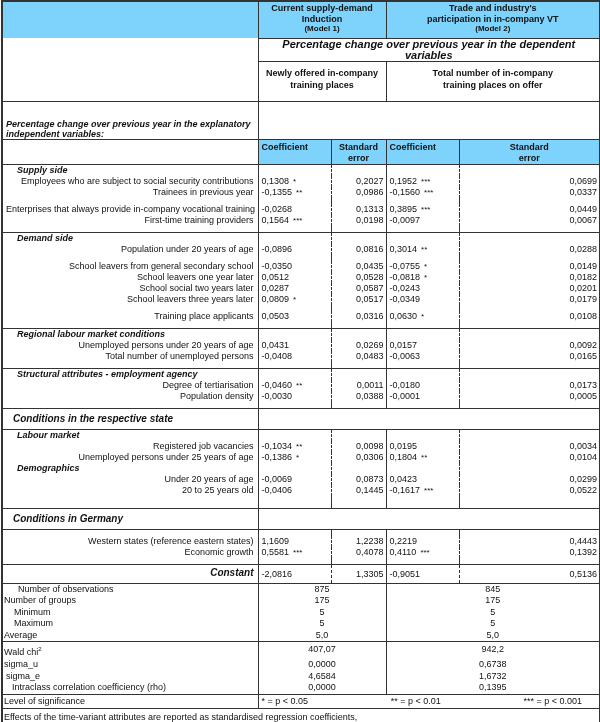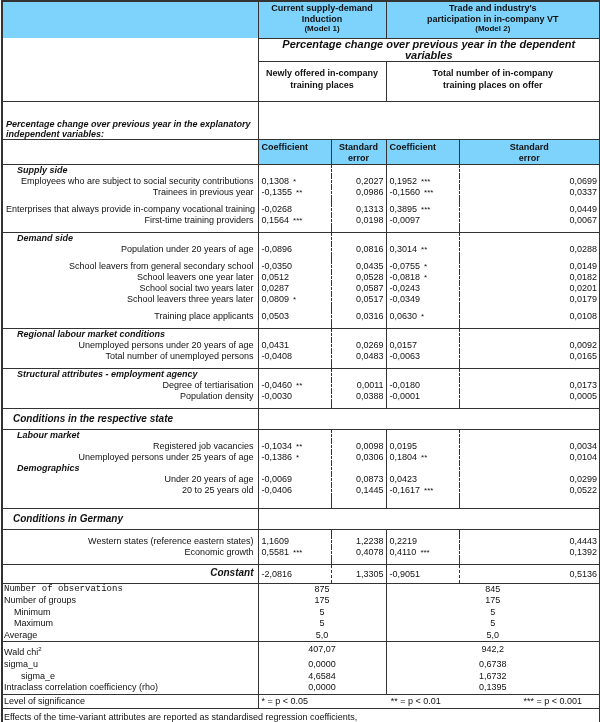--- a/index.html
+++ b/index.html
@@ -357,21 +357,21 @@
         <td class="bLd"></td>
       </tr>
       <tr class="outer">
         <td class="lab bT" style="font-weight: bold; font-style: italic; font-size: 10px; height: 16px; line-height: 16px;">Constant</td>
         <td class="bL bT coef" style="line-height: 18px;">-2,0816</td>
         <td class="bLd bT se" style="line-height: 18px;">1,3305</td>
         <td class="bL bT coef" style="line-height: 18px;">-0,9051</td>
         <td class="bLd bT se" style="line-height: 18px;">0,5136</td>
       </tr>
       <tr class="outer">
-        <td class="bT " style="padding-left: 1px; border-left: 1px solid rgb(51, 51, 51); line-height: 11.5px; font-family: Liberation Mono, monospace;">Number of observations</td>
+        <td class="bT " style="padding-left: 15px; border-left: 1px solid rgb(51, 51, 51); line-height: 11.5px;">Number of observations</td>
         <td class="bL c bT" colspan="2">875</td>
         <td class="bL c bT" colspan="2">845</td>
       </tr>
       <tr class="outer">
         <td style="padding-left: 1px; border-left: 1px solid rgb(51, 51, 51); line-height: 11.5px;">Number of groups</td>
         <td class="bL c" colspan="2">175</td>
         <td class="bL c" colspan="2">175</td>
       </tr>
       <tr class="outer">
         <td style="padding-left: 11px; border-left: 1px solid rgb(51, 51, 51); line-height: 11.5px;">Minimum</td>
@@ -392,26 +392,26 @@
         <td class="bT" style="padding-left: 1px; line-height: 14px;"><span>Wald chi</span><sup>2</sup></td>
         <td class="bL bT c" colspan="2" style="line-height: 14px;">407,07</td>
         <td class="bL bT c" colspan="2" style="line-height: 14px;">942,2</td>
       </tr>
       <tr class="outer">
         <td style="padding-left: 1px; border-left: 1px solid rgb(51, 51, 51); line-height: 11.5px;">sigma_u</td>
         <td class="bL c" colspan="2">0,0000</td>
         <td class="bL c" colspan="2">0,6738</td>
       </tr>
       <tr class="outer">
-        <td style="padding-left: 18px; border-left: 1px solid rgb(51, 51, 51); line-height: 11.5px;">sigma_e</td>
+        <td style="padding-left: 3px; border-left: 1px solid rgb(51, 51, 51); line-height: 11.5px;">sigma_e</td>
         <td class="bL c" colspan="2">4,6584</td>
         <td class="bL c" colspan="2">1,6732</td>
       </tr>
       <tr class="outer">
-        <td style="padding-left: 1px; border-left: 1px solid rgb(51, 51, 51); line-height: 11.5px; margin-left: 36px;">Intraclass correlation coefficiency (rho)</td>
+        <td style="padding-left: 9px; border-left: 1px solid rgb(51, 51, 51); line-height: 11.5px; margin-left: 36px;">Intraclass correlation coefficiency (rho)</td>
         <td class="bL c" colspan="2">0,0000</td>
         <td class="bL c" colspan="2">0,1395</td>
       </tr>
       <tr class="outer">
         <td class="bT" style="padding-left: 1px; line-height: 13px;">Level of significance</td>
         <td class="bL bT" colspan="4" style="line-height: 13px;">
           <div style="display: flex; justify-content: space-between; padding-right: 14px;">
             <span>* = p &lt; 0.05</span>
             <span>** = p &lt; 0.01</span>
             <span>*** = p &lt; 0.001</span>

